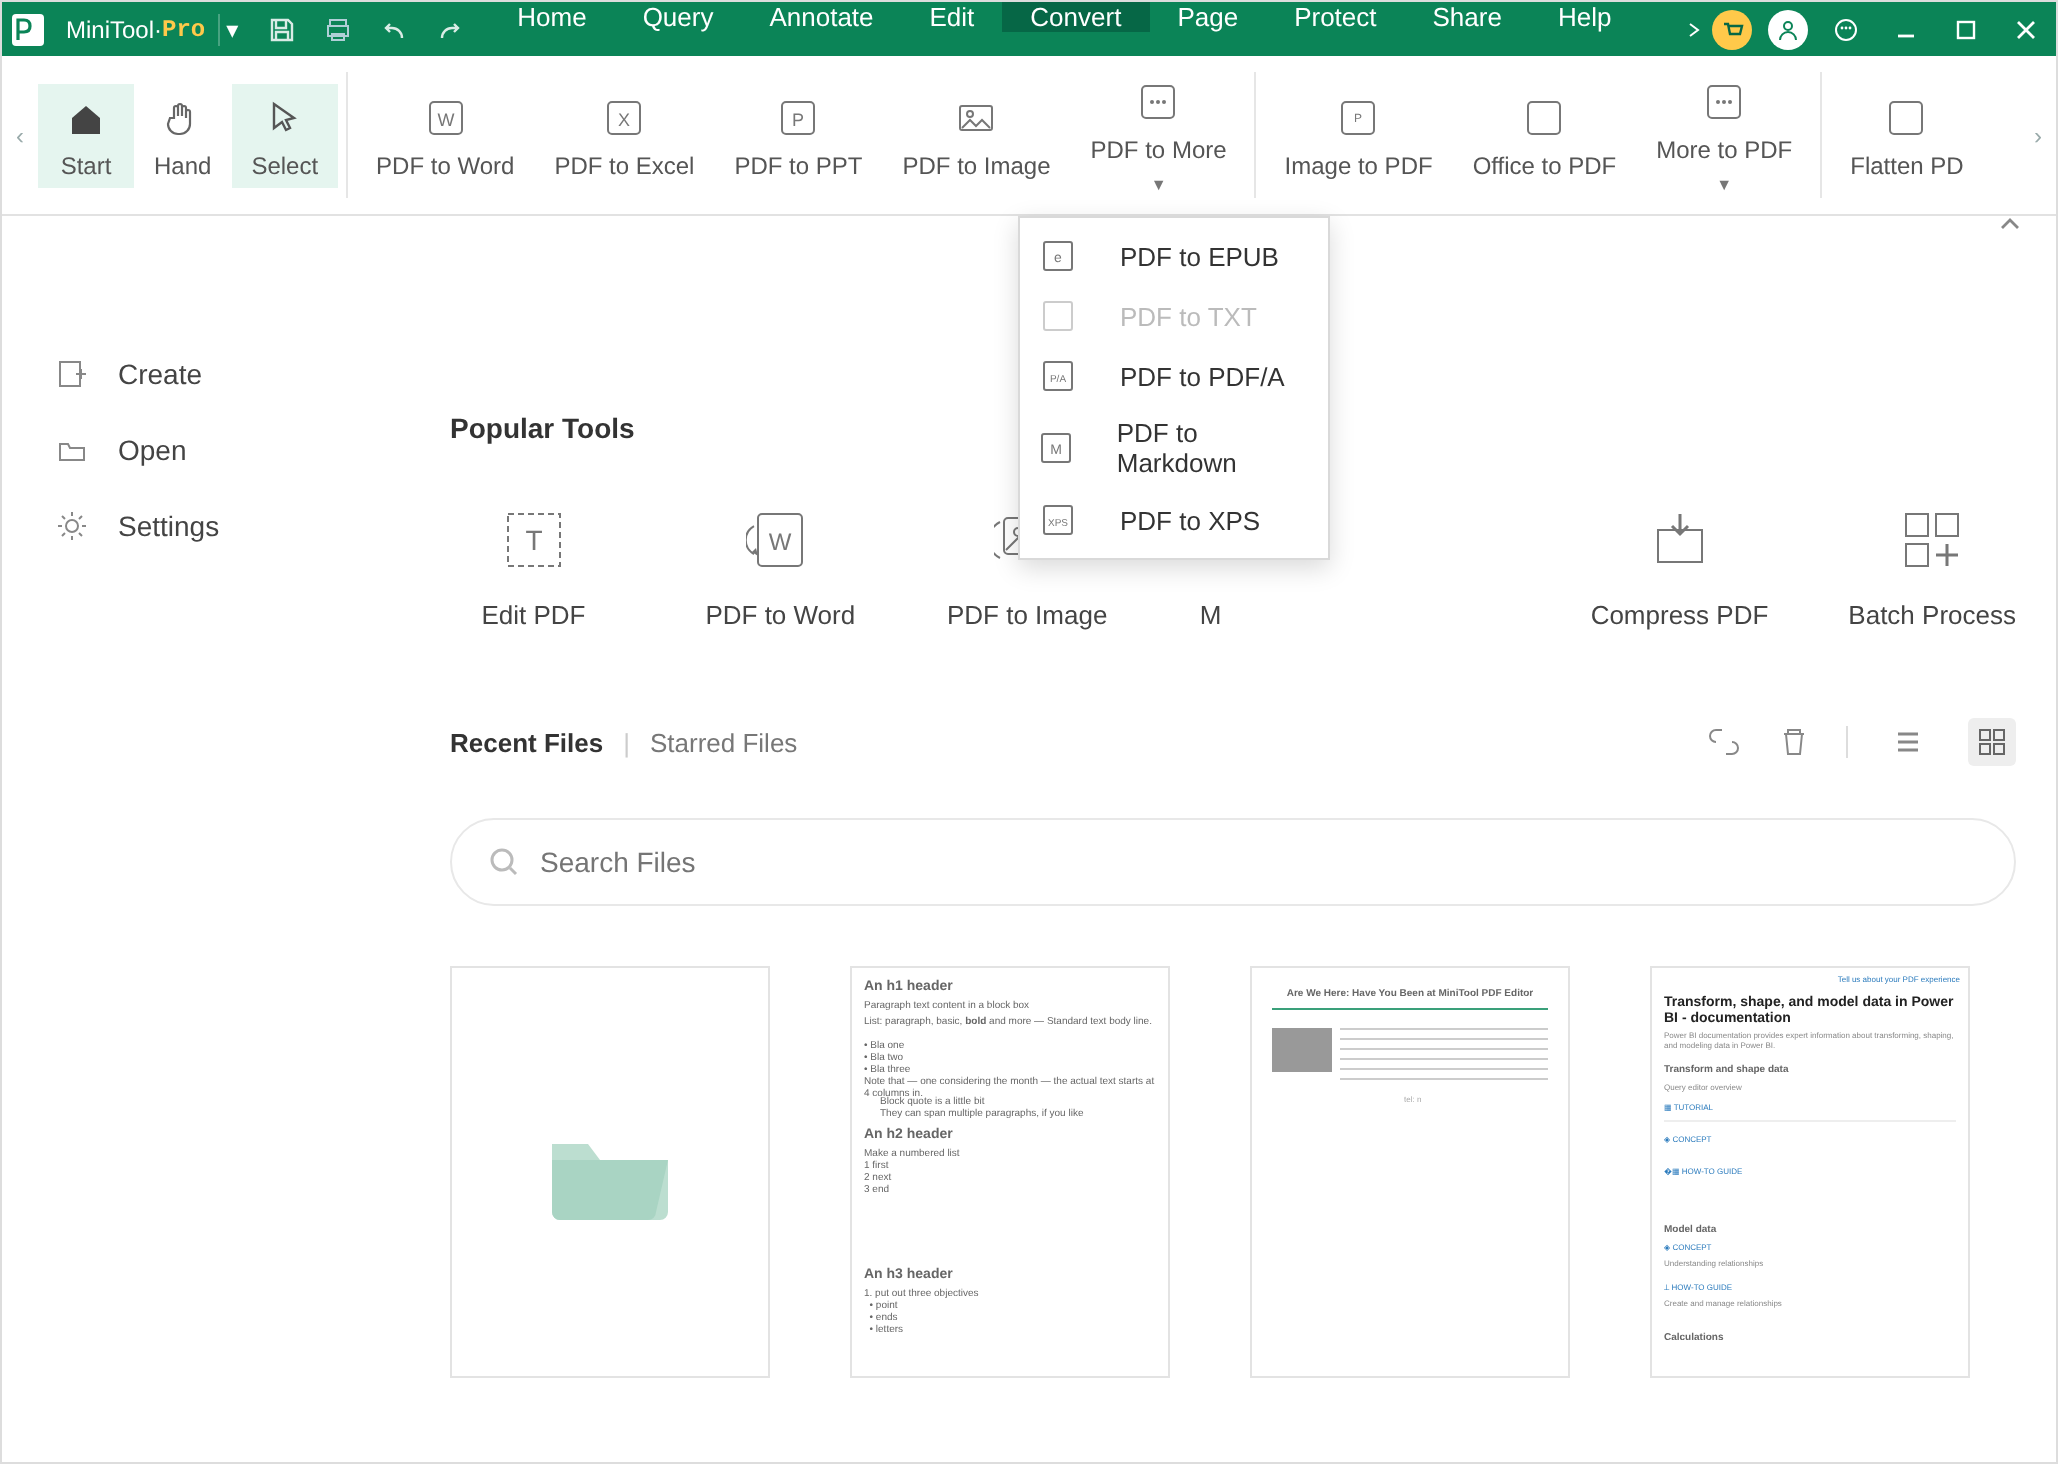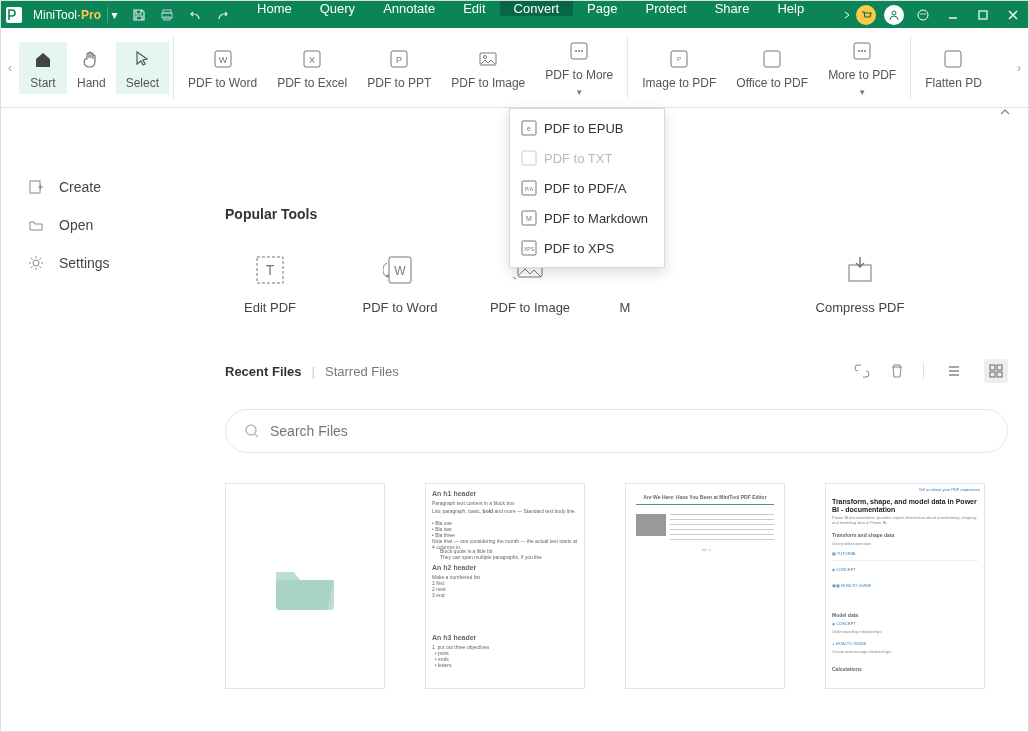--- a/index.html
+++ b/index.html
@@ -3,21 +3,21 @@
 <meta charset="utf-8">
 <style>
   * { box-sizing: border-box; margin: 0; padding: 0; font-family: "Segoe UI", Arial, sans-serif; }
   body { width: 1029px; height: 732px; background: #fff; position: relative; overflow: hidden; border:1px solid #ddd;}
   .titlebar {
     height: 27px; background: #0b8457; display:flex; align-items:center; color:#fff; font-size:12px;
   }
   .tb-logo { width:26px; height:27px; display:flex; align-items:center; justify-content:center;}
   .tb-title { display:flex; align-items:center; padding:0 6px;}
   .tb-title span:first-child { color:#fff;}
-  .tb-title span:last-child { color:#ffc94a; font-weight:600;}
+  .tb-title span:last-child { color:#ffc94a; font-weight:600;font-family:Liberation Mono, monospace;}
   .tb-drop { width:14px; border-left:1px solid rgba(255,255,255,.25);height:16px;display:flex;align-items:center;justify-content:center;}
   .tb-qa { display:flex; gap:0; margin-left:4px;}
   .tb-btn { width:28px; height:27px; display:flex;align-items:center;justify-content:center; opacity:.85;}
   .menubar { display:flex; height:27px; align-items:flex-start; margin-left:6px;}
   .menu-item { padding:0 14px; display:flex; align-items:center; font-size:13px; color:#fff; cursor:default;}
   .menu-item.active { background:#066746;}
   .tb-right { margin-left:auto; display:flex; align-items:center;}
   .circ-btn { width:20px;height:20px;border-radius:50%;background:#fff;color:#0b8457;display:flex;align-items:center;justify-content:center;margin:0 4px;font-size:11px;}
   .win-btn { width:30px;height:27px;display:flex;align-items:center;justify-content:center;color:#fff;}
   .ribbon { height:80px; border-bottom:1px solid #e2e2e2; display:flex; align-items:stretch; position:relative; background:#fff;}
@@ -46,21 +46,21 @@
   .view-btn.on{background:#eee;}
   .search { margin-top:26px; height:44px; border:1px solid #e8e8e8; border-radius:22px; display:flex; align-items:center; padding:0 18px; color:#999; gap:10px; font-size:14px;}
   .search input{border:none;outline:none;flex:1;font-size:14px;color:#555;background:transparent;}
   .thumbs { display:flex; gap:40px; margin-top:30px;}
   .thumb { width:160px; }
   .thumb .page { width:160px; height:206px; border:1px solid #e3e3e3; background:#fff; overflow:hidden; position:relative;}
   .page.empty { display:flex;align-items:center;justify-content:center;}
   .folder-ic{color:#bcded0;}
   .page .mini-text{position:absolute;left:6px;right:6px;font-size:5px;color:#666;line-height:1.2;}
   .dropdown { position:absolute; left:508px; top:107px; width:156px; background:#fff; border:1px solid #d9d9d9; box-shadow:0 4px 12px rgba(0,0,0,.15); padding:4px 0; z-index:50;}
-  .dd-item { display:flex; align-items:center; gap:4px; padding:6px 10px; font-size:13px; color:#333;}
+  .dd-item { display:flex; align-items:center; gap:20px; padding:6px 10px; font-size:13px; color:#333;}
   .dd-item.disabled{color:#bbb;}
   .dd-item.hl{border:2px solid #d23; padding:4px 8px;}
   .dd-ic{width:20px;height:18px;display:flex;align-items:center;justify-content:center;}
   svg{display:block;}
 </style>
 </head>
 <body>
 
 <div class="titlebar">
   <div class="tb-logo">
@@ -354,20 +354,31 @@
       <span>M</span>
     </div>
     <div class="tool" style="margin-left:140px">
       <div class="ti">
           <svg width="34" height="34">
             <rect x="6" y="12" width="22" height="16" fill="none" stroke="#777"></rect>
             <path d="M17 4v10M13 10l4 4 4-4" fill="none" stroke="#777" stroke-width="1.5"></path>
           </svg>
         </div>
       <span>Compress PDF</span>
+    </div>
+    <div class="tool">
+      <div class="ti">
+          <svg width="34" height="34">
+            <rect x="4" y="4" width="11" height="11" fill="none" stroke="#777"></rect>
+            <rect x="19" y="4" width="11" height="11" fill="none" stroke="#777"></rect>
+            <rect x="4" y="19" width="11" height="11" fill="none" stroke="#777"></rect>
+            <path d="M24.5 19v11M19 24.5h11" stroke="#777" stroke-width="1.5"></path>
+          </svg>
+        </div>
+      <span>Batch Process</span>
     </div>
   </div>
 
   <div class="recent-bar">
     <span class="rb-a">Recent Files</span>
     <span class="rb-sep">|</span>
     <span class="rb-b">Starred Files</span>
     <div class="rb-right">
       <span>
           <svg width="18" height="16">

